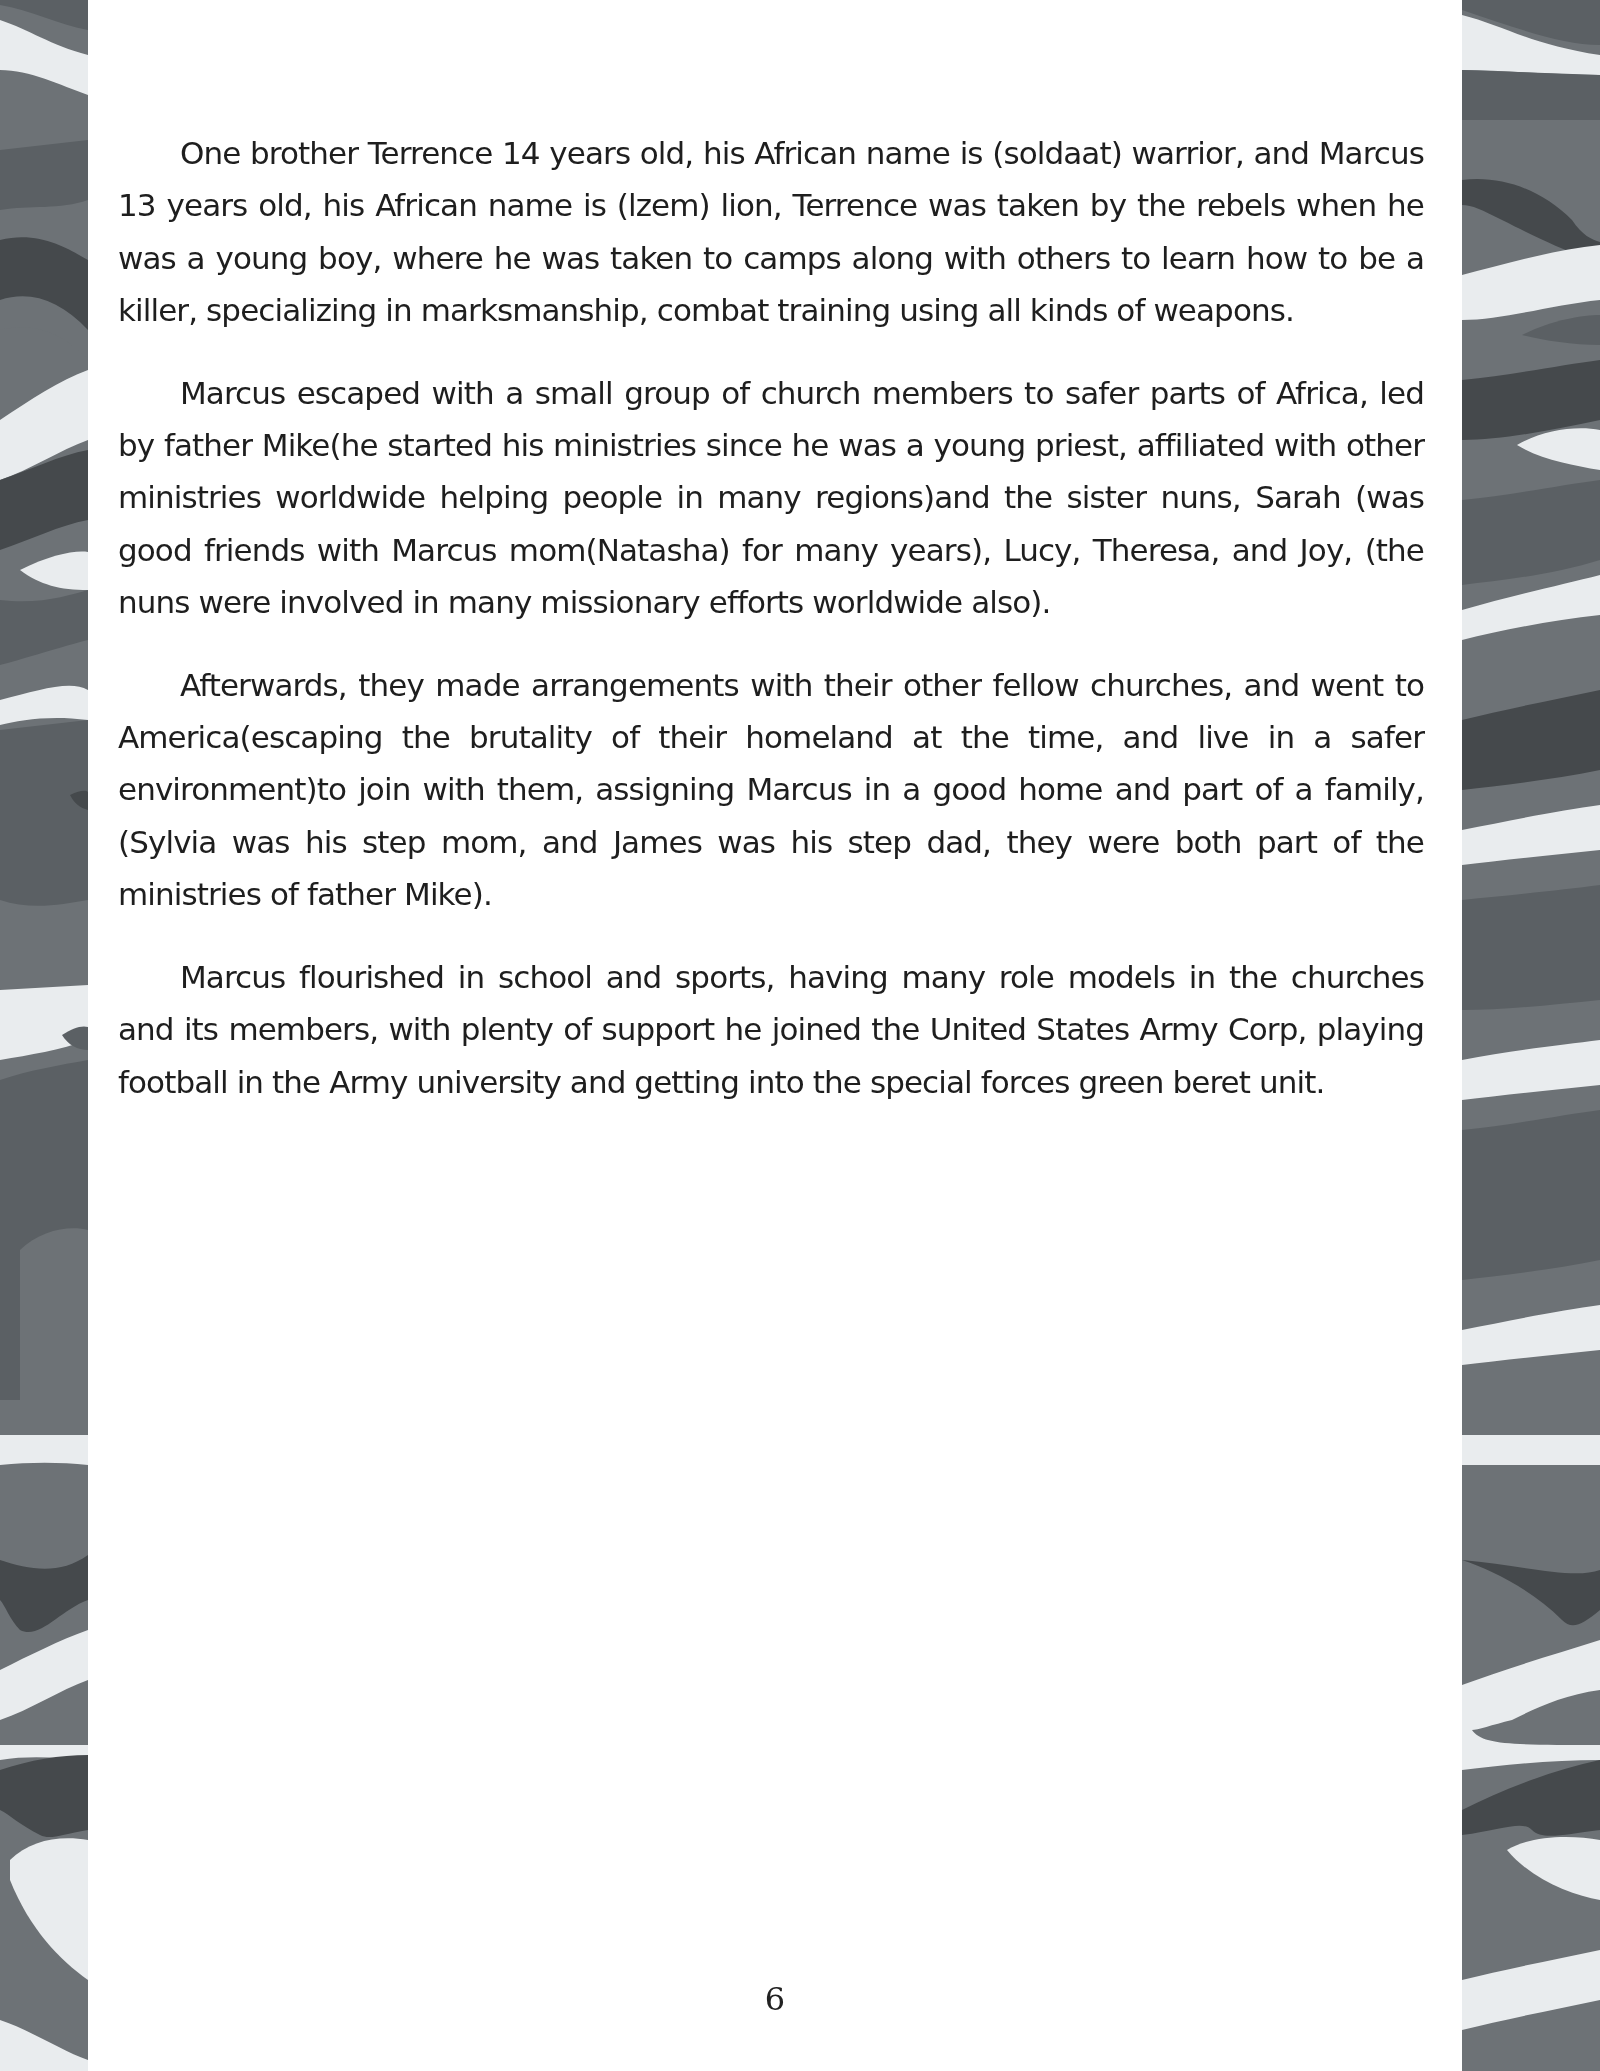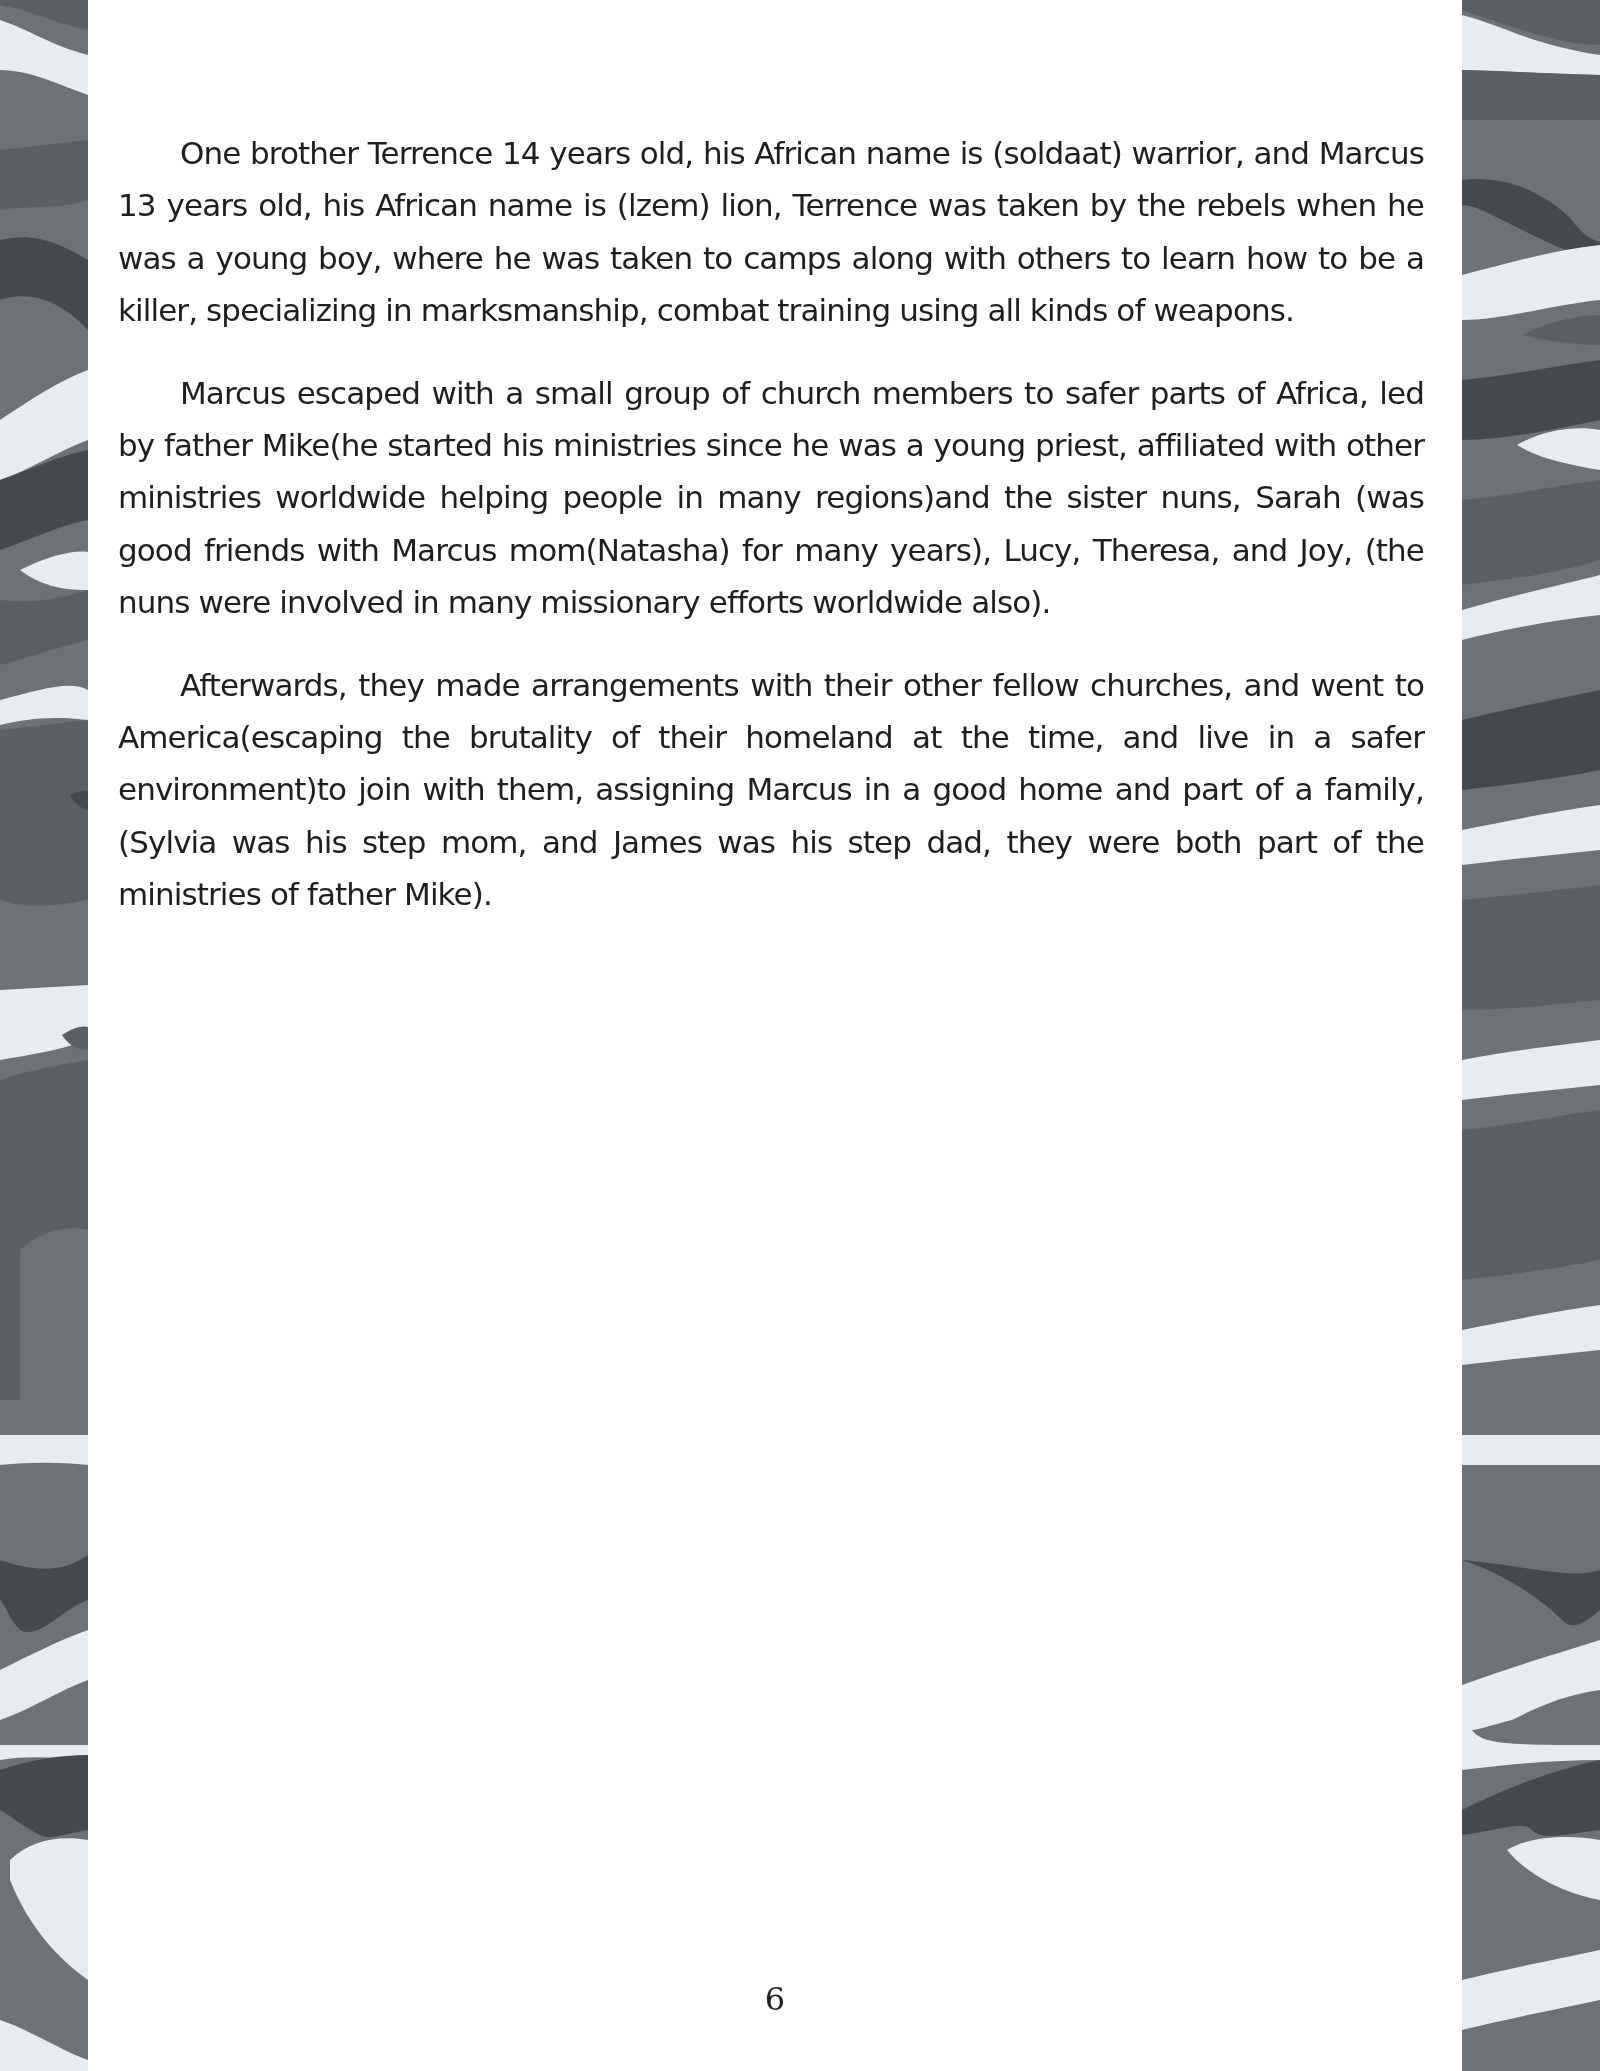--- a/index.html
+++ b/index.html
@@ -88,20 +88,21 @@
     <path d="M10 1860 C30 1840 60 1835 88 1840 L88 1980 C60 1960 30 1930 10 1880 Z" fill="#e9ecee"></path>
     <path d="M0 2020 C30 2030 60 2050 88 2060 L88 2071 L0 2071 Z" fill="#e9ecee"></path>
   </svg>
 </div>
 
 <div class="page">
   <div class="text-block">
     <p class="para">One brother Terrence 14 years old, his African name is (soldaat) warrior, and Marcus 13 years old, his African name is (lzem) lion, Terrence was taken by the rebels when he was a young boy, where he was taken to camps along with others to learn how to be a killer, specializing in marksmanship, combat training using all kinds of weapons.</p>
     <p class="para">Marcus escaped with a small group of church members to safer parts of Africa, led by father Mike(he started his ministries since he was a young priest, affiliated with other ministries worldwide helping people in many regions)and the sister nuns, Sarah (was good friends with Marcus mom(Natasha) for many years), Lucy, Theresa, and Joy, (the nuns were involved in many missionary efforts worldwide also).</p>
     <p class="para">Afterwards, they made arrangements with their other fellow churches, and went to America(escaping the brutality of their homeland at the time, and live in a safer environment)to join with them, assigning  Marcus in a good home and part of a family, (Sylvia was his step mom, and James was his step dad, they were both part of the ministries of father Mike).</p>
+    <p class="para">Marcus flourished in school and sports, having many role models in the churches and its members, with plenty of support he joined the United States Army Corp, playing football in the Army university and getting into the special forces green beret unit.</p>
   </div>
   <div class="page-number">6</div>
 </div>
 
 <div class="camo right">
   <svg viewBox="0 0 138 2071" preserveAspectRatio="none">
     <rect x="0" y="0" width="138" height="2071" fill="#6d7276"></rect>
     <path d="M0 0 L138 0 L138 45 C100 45 60 30 0 10 Z" fill="#5b6064"></path>
     <path d="M0 15 C40 25 70 45 138 55 L138 75 C90 75 40 70 0 70 Z" fill="#e9ecee"></path>
     <path d="M0 70 L138 75 L138 120 L0 120 Z" fill="#5b6064"></path>

